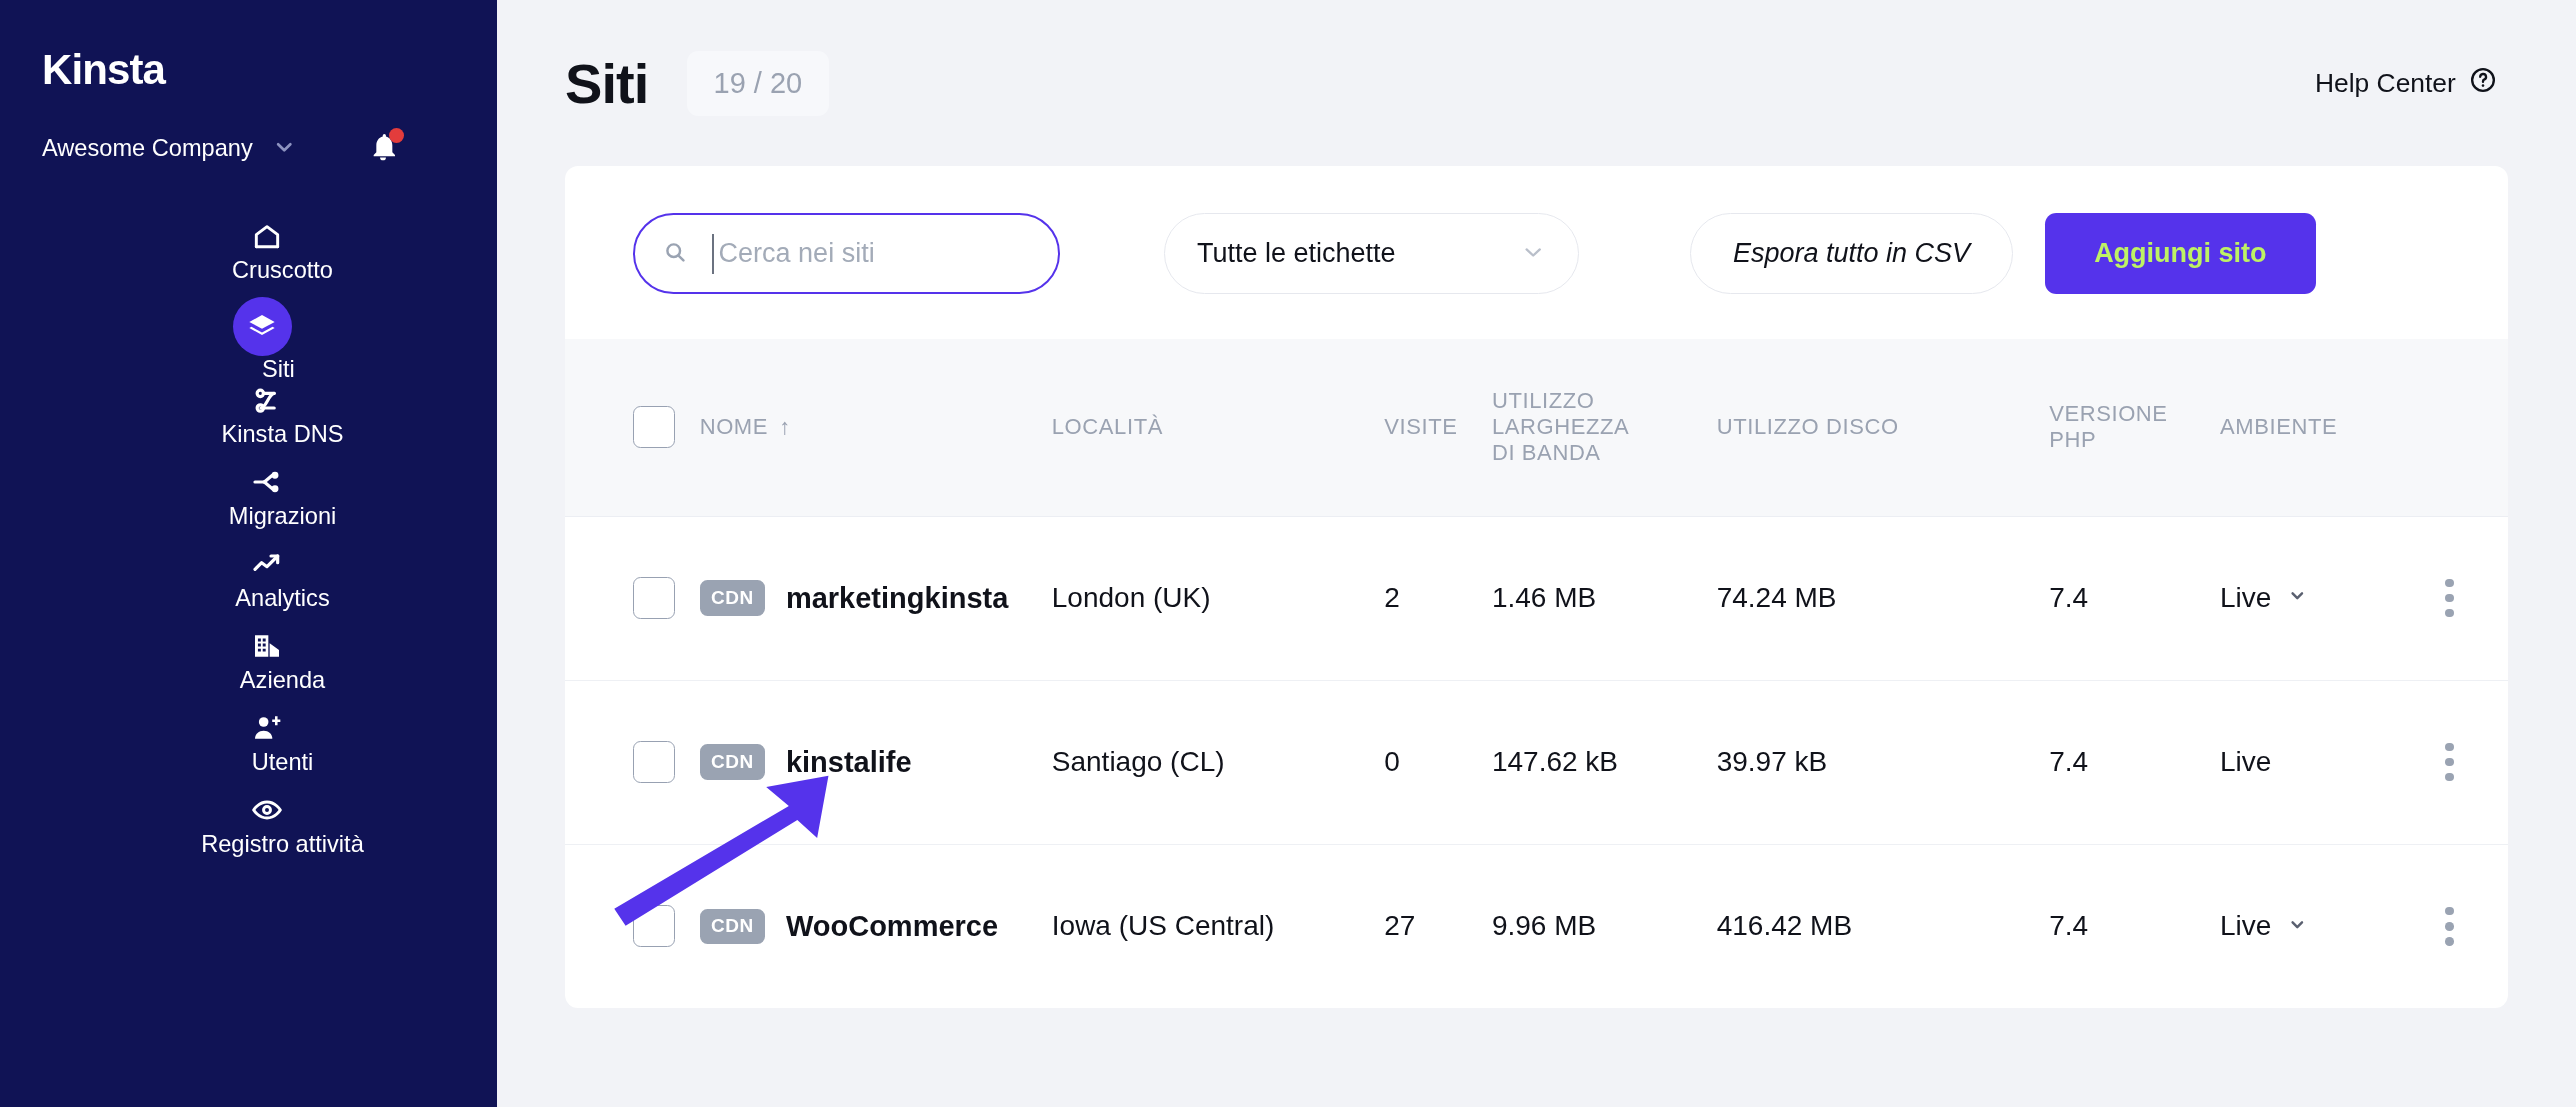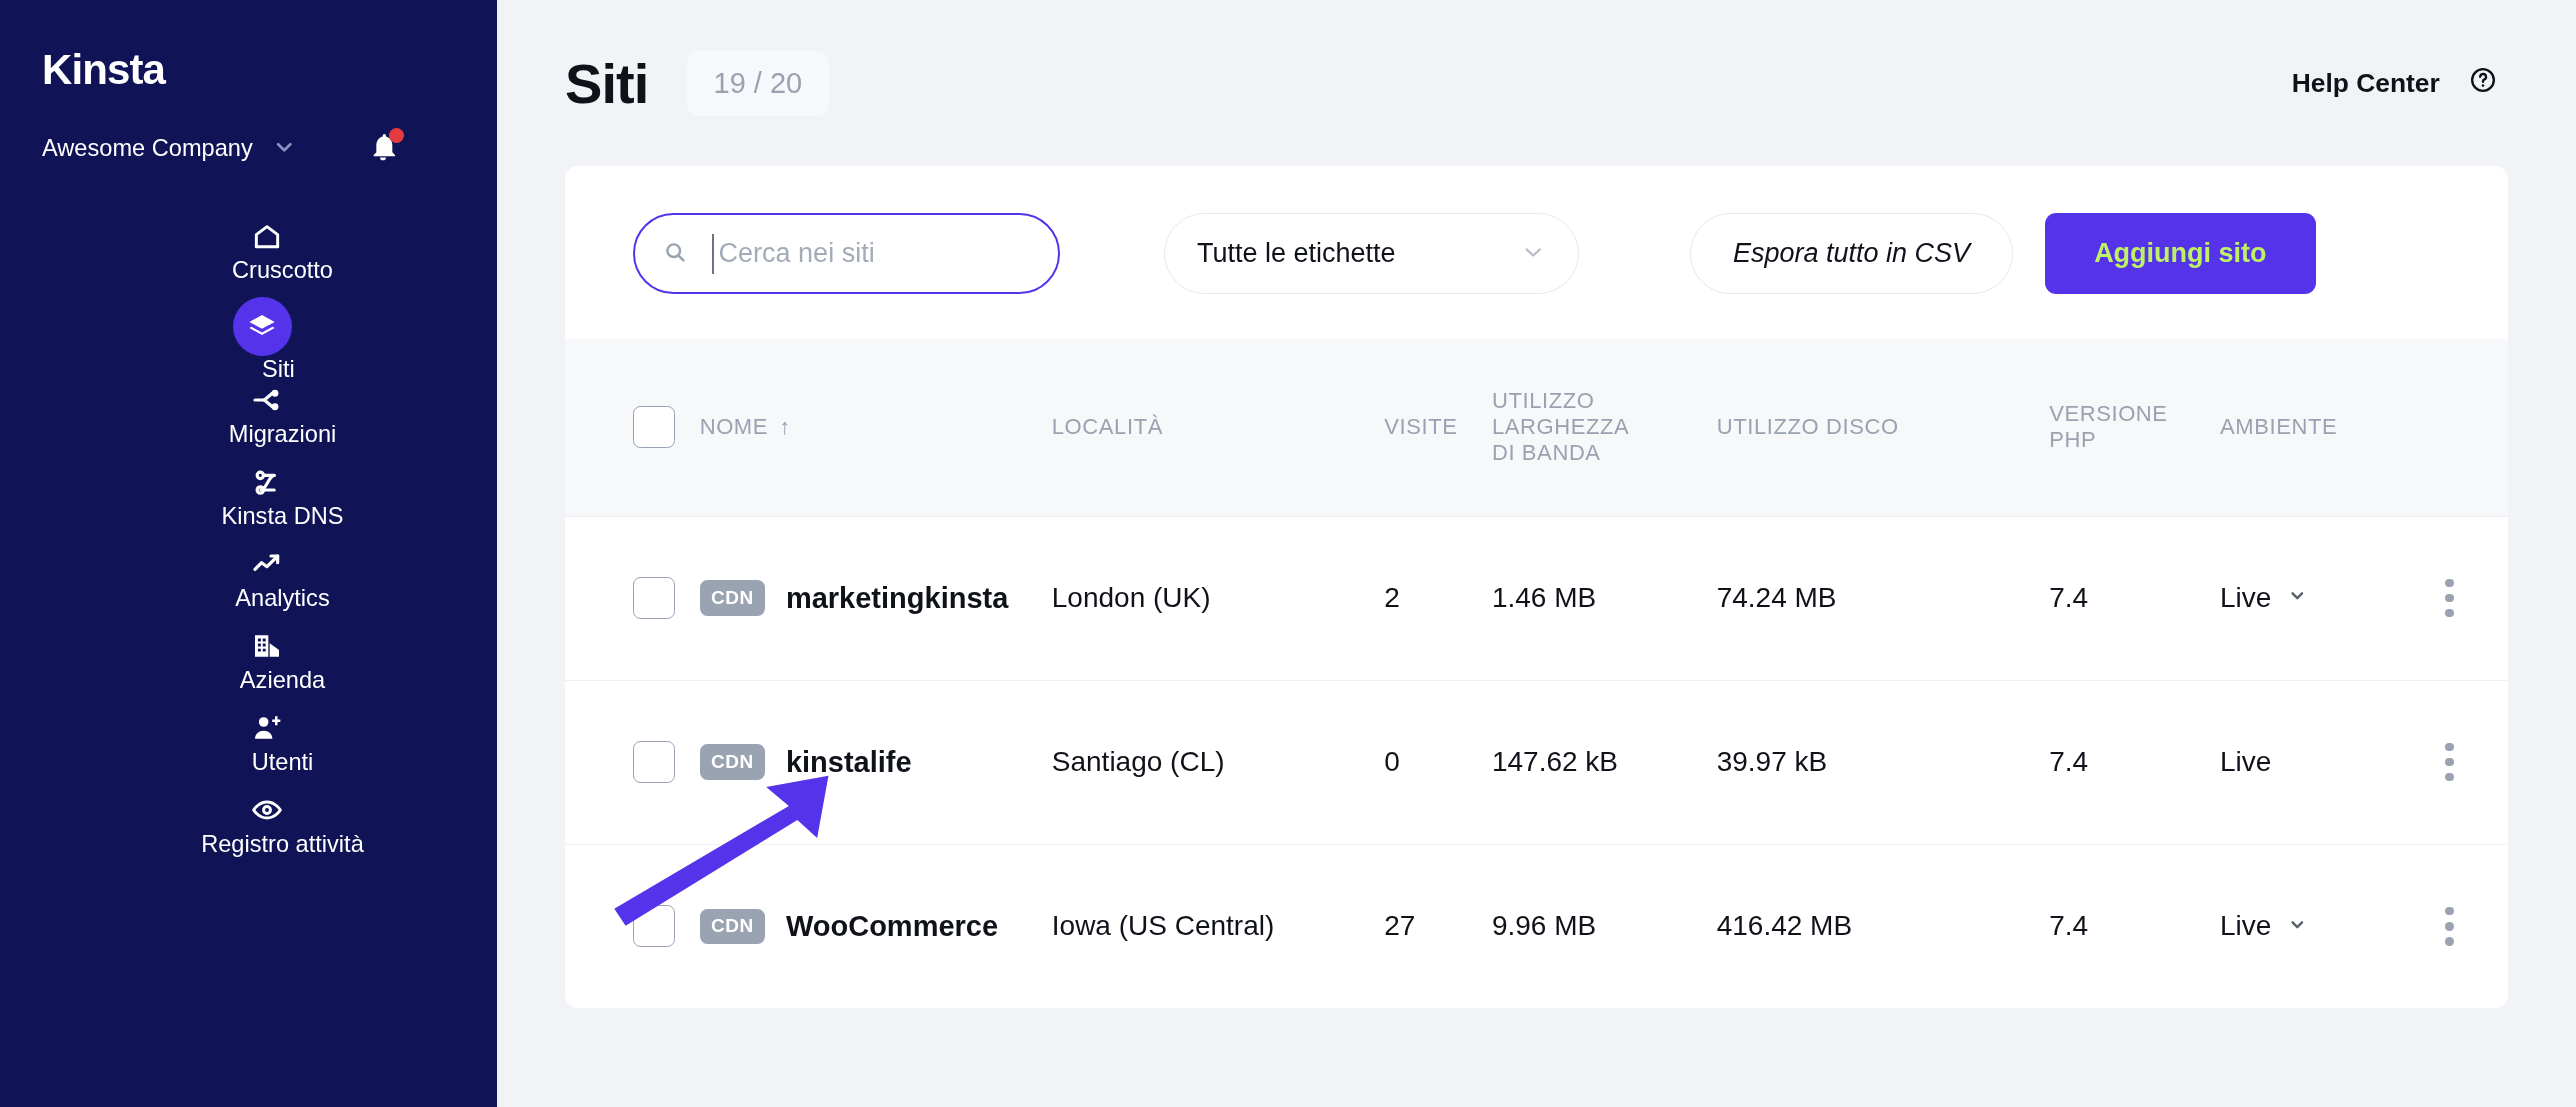--- a/index.html
+++ b/index.html
@@ -80,21 +80,21 @@
   .count-badge {
     margin-left: 38px;
     background: #f7f8fb;
     border-radius: 11.3px;
     padding: 16px 27px;
     font-size: 29px; color: #9aa2b1; font-weight: 400;
   }
   .spacer { flex: 1 1 auto; }
   .help-center {
     display: flex; align-items: center;
-    font-size: 26.4px; font-weight: 700; color: #10121a; gap: 16px;
+    font-size: 26.4px; font-weight: 400; color: #10121a;
   }
   .help-icon { margin-left: 13.2px; display: block; }
 
   
   .card {
     margin: 0 68px 0 68px;
     background: #ffffff;
     border-radius: 13.2px;
     overflow: hidden;
   }
@@ -234,41 +234,41 @@
               <path d="M12 3 2.5 8.2 12 13.4l9.5-5.2L12 3z"></path>
               <path d="M12 16.2 4.1 11.9l-1.6.9L12 18l9.5-5.2-1.6-.9L12 16.2z"></path>
             </svg>
         </span>
         <span class="nav-label">Siti</span>
       </div>
 
       <div class="nav-item">
         <span class="nav-icon">
           <svg width="32" height="32" viewBox="0 0 24 24" fill="none" stroke="#ffffff" stroke-width="2.4" stroke-linecap="round" stroke-linejoin="round">
+              <circle cx="7" cy="7" r="2.4"></circle>
+              <circle cx="7" cy="18" r="2.4"></circle>
+              <path d="M9.4 7h8"></path>
+              <path d="M9.4 18h8"></path>
+              <path d="M17.4 7c-4 0-6 11-10 11"></path>
+            </svg>
+        </span>
+        <span class="nav-label">Kinsta DNS</span>
+      </div>
+
+      <div class="nav-item">
+        <span class="nav-icon">
+          <svg width="32" height="32" viewBox="0 0 24 24" fill="none" stroke="#ffffff" stroke-width="2.4" stroke-linecap="round" stroke-linejoin="round">
               <path d="M3 12h7"></path>
               <path d="M10 12l6-5"></path>
               <path d="M10 12l6 5"></path>
               <circle cx="18" cy="7" r="1.4" fill="#ffffff"></circle>
               <circle cx="18" cy="17" r="1.4" fill="#ffffff"></circle>
             </svg>
         </span>
         <span class="nav-label">Migrazioni</span>
-      </div>
-
-      <div class="nav-item">
-        <span class="nav-icon">
-          <svg width="32" height="32" viewBox="0 0 24 24" fill="none" stroke="#ffffff" stroke-width="2.4" stroke-linecap="round" stroke-linejoin="round">
-              <circle cx="7" cy="7" r="2.4"></circle>
-              <circle cx="7" cy="18" r="2.4"></circle>
-              <path d="M9.4 7h8"></path>
-              <path d="M9.4 18h8"></path>
-              <path d="M17.4 7c-4 0-6 11-10 11"></path>
-            </svg>
-        </span>
-        <span class="nav-label">Kinsta DNS</span>
       </div>
 
       <div class="nav-item">
         <span class="nav-icon">
           <svg width="32" height="32" viewBox="0 0 24 24" fill="none" stroke="#ffffff" stroke-width="2.4" stroke-linecap="round" stroke-linejoin="round">
               <polyline points="3 16 8 11 12 14 20 6"></polyline>
               <polyline points="15 6 20 6 20 11"></polyline>
             </svg>
         </span>
         <span class="nav-label">Analytics</span>

